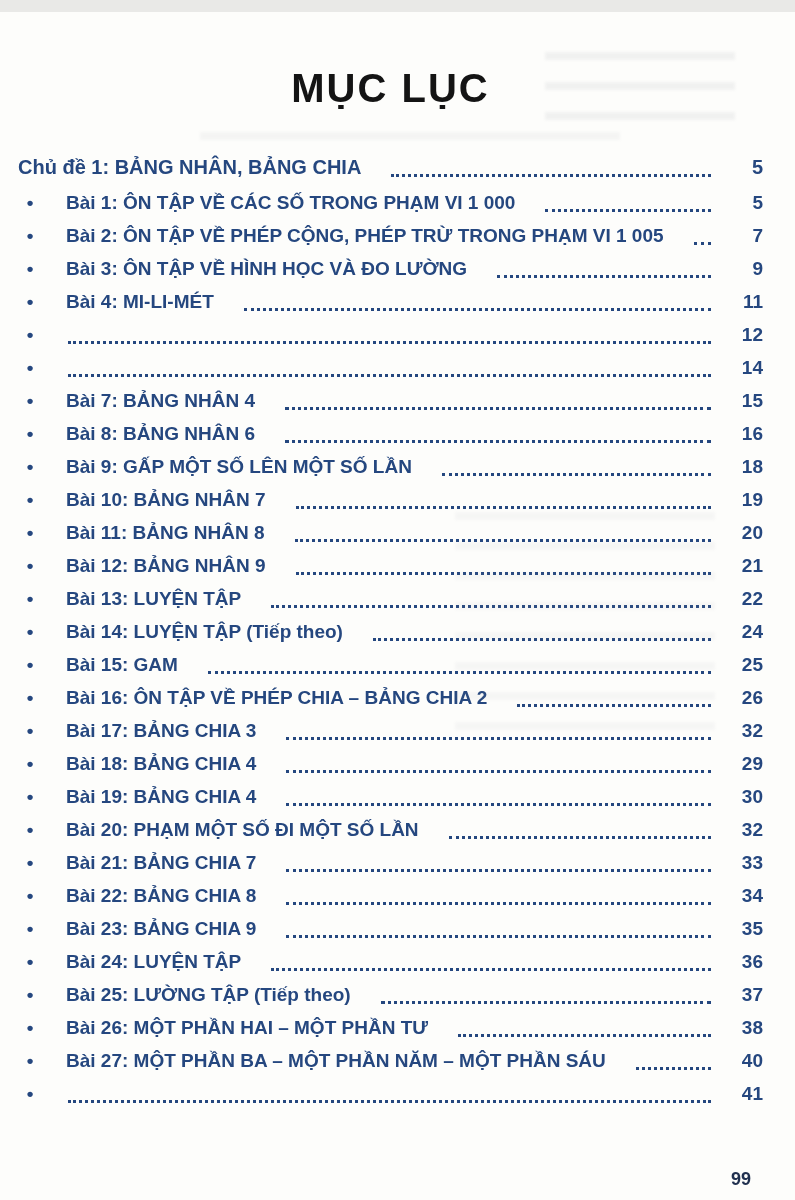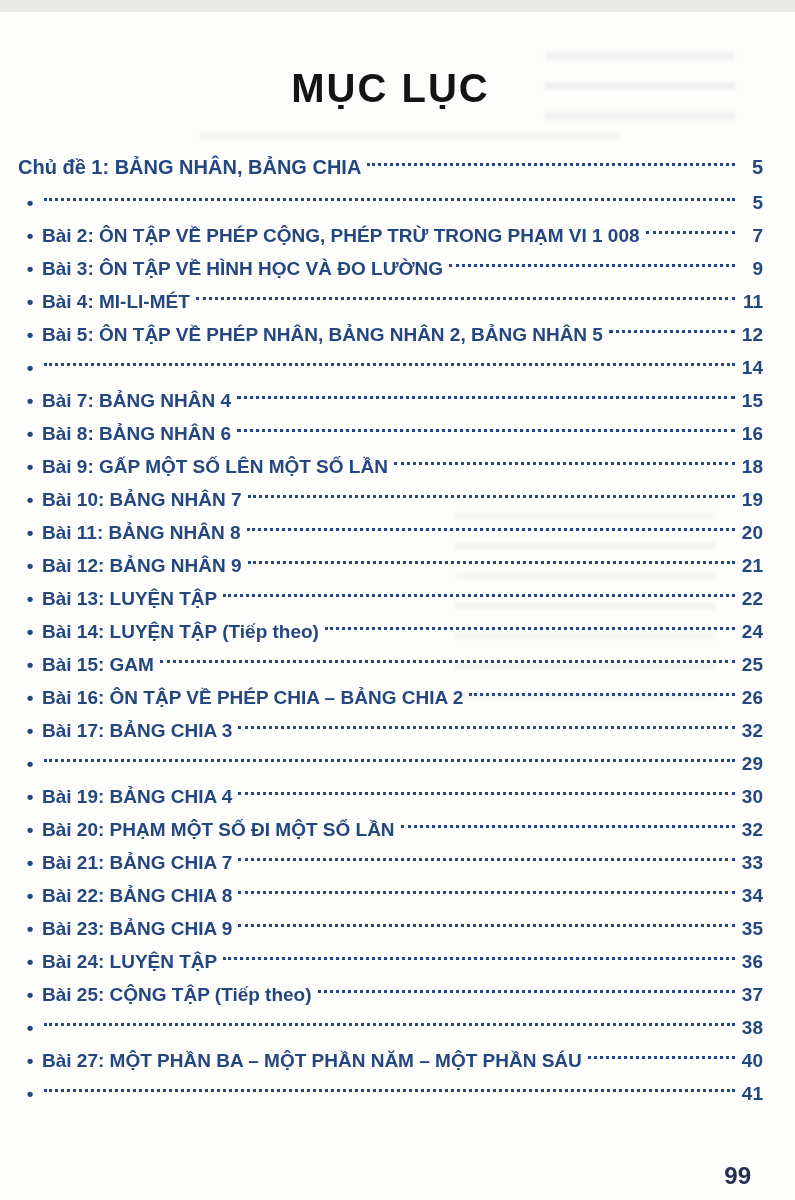--- a/index.html
+++ b/index.html
@@ -24,26 +24,27 @@
     font-weight: bold;
     color: #141414;
     letter-spacing: 2px;
     margin: 8px 0 40px 0;
   }
   .toc {
     color: #25477f;
   }
   .row {
     display: flex;
-    align-items: center;
+    align-items: flex-end;
     line-height: 33px;
     height: 33px;
     font-weight: bold;
     color: #25477f;
     white-space: nowrap;
+    gap: 24px;
   }
   .chapter-row {
     font-size: 20px;
     margin-bottom: 2px;
   }
   .entry-row {
     font-size: 19px;
   }
   .bullet {
     width: 24px;
@@ -63,21 +64,21 @@
   }
   .pagenum {
     flex: 0 0 auto;
     min-width: 24px;
     text-align: right;
   }
   .footer-pagenum {
     position: absolute;
     right: 44px;
     bottom: 22px;
-    font-size: 24px;
+    font-size: 18px;
     font-weight: bold;
     color: #20304f;
   }
   
   .bleed {
     position: absolute;
     pointer-events: none;
     opacity: 0.10;
     filter: blur(1.5px);
     background: repeating-linear-gradient(
@@ -105,48 +106,48 @@
 
     <div class="row chapter-row">
       <span class="label">Chủ đề 1: BẢNG NHÂN, BẢNG CHIA</span>
       <span class="dots"></span>
       <span class="pagenum">5</span>
     </div>
 
     <div>
   <div class="row entry-row">
     <span class="bullet">•</span>
+    <span class="label">Bài 1: ÔN TẬP VỀ CÁC SỐ TRONG PHẠM VI 1 000</span>
     <span class="dots"></span>
     <span class="pagenum">5</span>
   </div>
 
   <div class="row entry-row">
     <span class="bullet">•</span>
-    <span class="label">Bài 2: ÔN TẬP VỀ PHÉP CỘNG, PHÉP TRỪ TRONG PHẠM VI 1 008</span>
+    <span class="label">Bài 2: ÔN TẬP VỀ PHÉP CỘNG, PHÉP TRỪ TRONG PHẠM VI 1 005</span>
     <span class="dots"></span>
     <span class="pagenum">7</span>
   </div>
 
   <div class="row entry-row">
     <span class="bullet">•</span>
     <span class="label">Bài 3: ÔN TẬP VỀ HÌNH HỌC VÀ ĐO LƯỜNG</span>
     <span class="dots"></span>
     <span class="pagenum">9</span>
   </div>
 
   <div class="row entry-row">
     <span class="bullet">•</span>
     <span class="label">Bài 4: MI-LI-MÉT</span>
     <span class="dots"></span>
     <span class="pagenum">11</span>
   </div>
 
   <div class="row entry-row">
     <span class="bullet">•</span>
-    <span class="label">Bài 5: ÔN TẬP VỀ PHÉP NHÂN, BẢNG NHÂN 2, BẢNG NHÂN 5</span>
     <span class="dots"></span>
     <span class="pagenum">12</span>
   </div>
 
   <div class="row entry-row">
     <span class="bullet">•</span>
     <span class="dots"></span>
     <span class="pagenum">14</span>
   </div>
 
@@ -222,20 +223,21 @@
 
   <div class="row entry-row">
     <span class="bullet">•</span>
     <span class="label">Bài 17: BẢNG CHIA 3</span>
     <span class="dots"></span>
     <span class="pagenum">32</span>
   </div>
 
   <div class="row entry-row">
     <span class="bullet">•</span>
+    <span class="label">Bài 18: BẢNG CHIA 4</span>
     <span class="dots"></span>
     <span class="pagenum">29</span>
   </div>
 
   <div class="row entry-row">
     <span class="bullet">•</span>
     <span class="label">Bài 19: BẢNG CHIA 4</span>
     <span class="dots"></span>
     <span class="pagenum">30</span>
   </div>
@@ -270,27 +272,28 @@
 
   <div class="row entry-row">
     <span class="bullet">•</span>
     <span class="label">Bài 24: LUYỆN TẬP</span>
     <span class="dots"></span>
     <span class="pagenum">36</span>
   </div>
 
   <div class="row entry-row">
     <span class="bullet">•</span>
-    <span class="label">Bài 25: CỘNG TẬP (Tiếp theo)</span>
+    <span class="label">Bài 25: LƯỜNG TẬP (Tiếp theo)</span>
     <span class="dots"></span>
     <span class="pagenum">37</span>
   </div>
 
   <div class="row entry-row">
     <span class="bullet">•</span>
+    <span class="label">Bài 26: MỘT PHẦN HAI – MỘT PHẦN TƯ</span>
     <span class="dots"></span>
     <span class="pagenum">38</span>
   </div>
 
   <div class="row entry-row">
     <span class="bullet">•</span>
     <span class="label">Bài 27: MỘT PHẦN BA – MỘT PHẦN NĂM – MỘT PHẦN SÁU</span>
     <span class="dots"></span>
     <span class="pagenum">40</span>
   </div>

